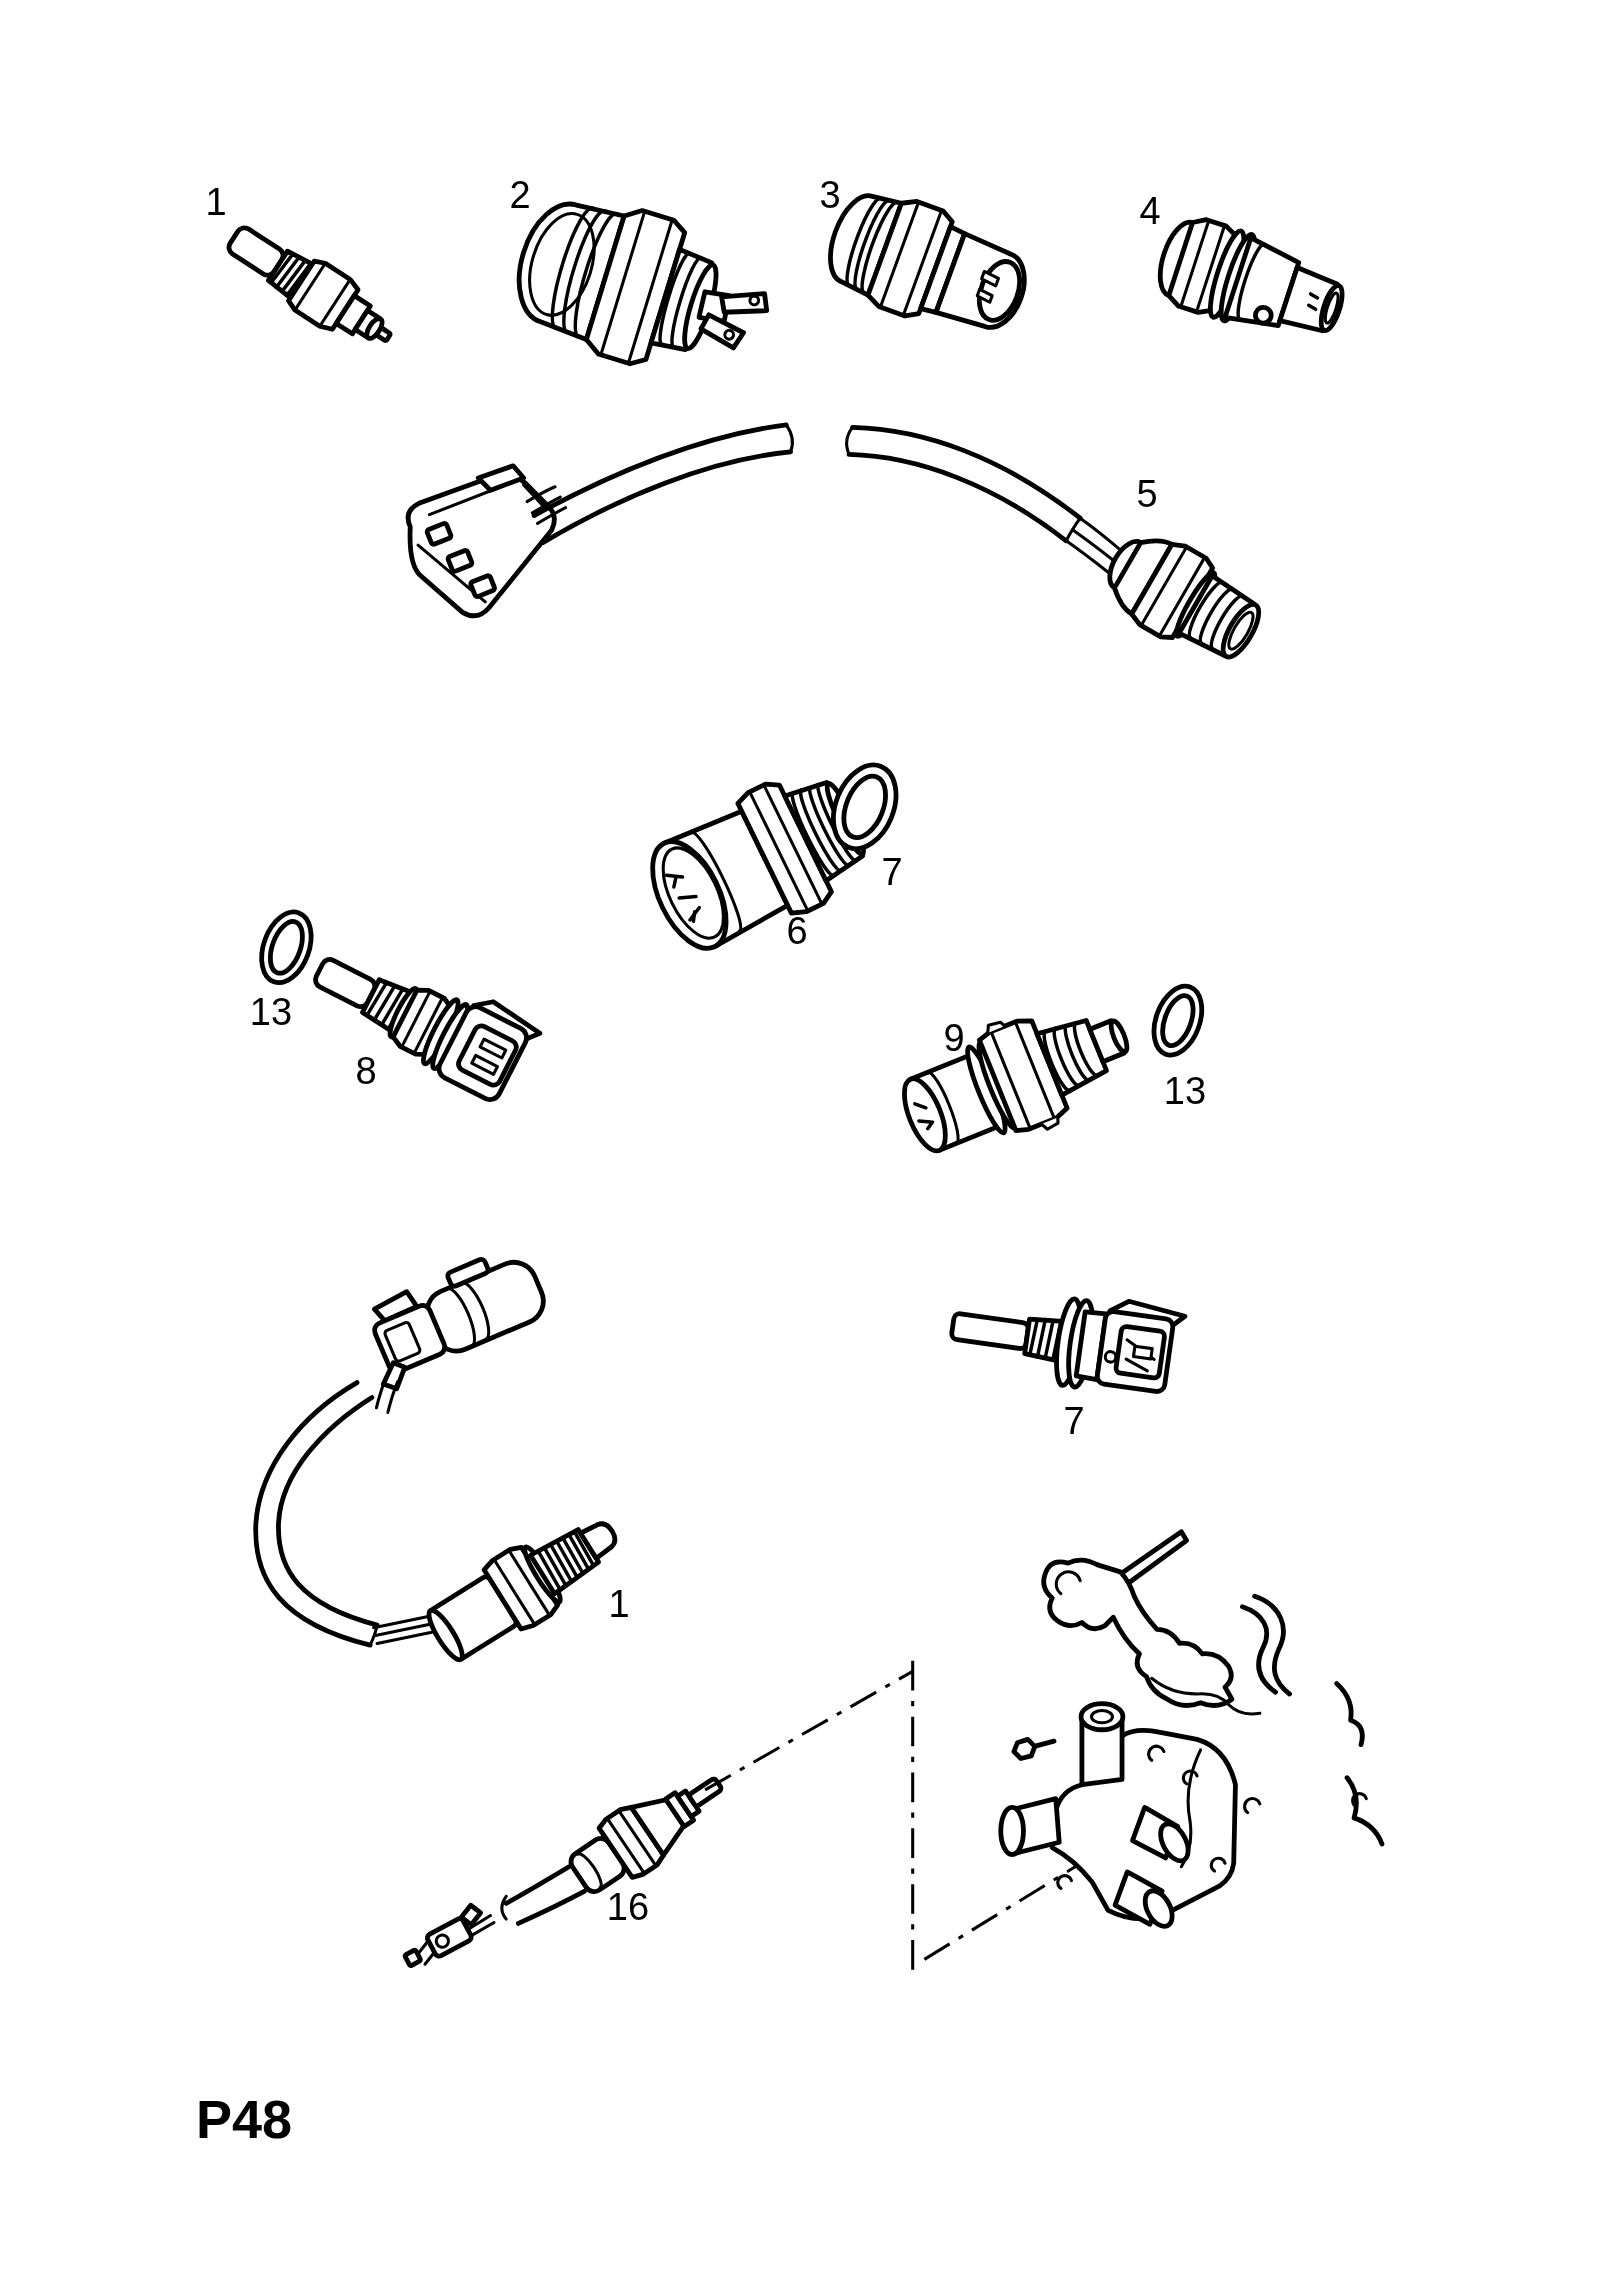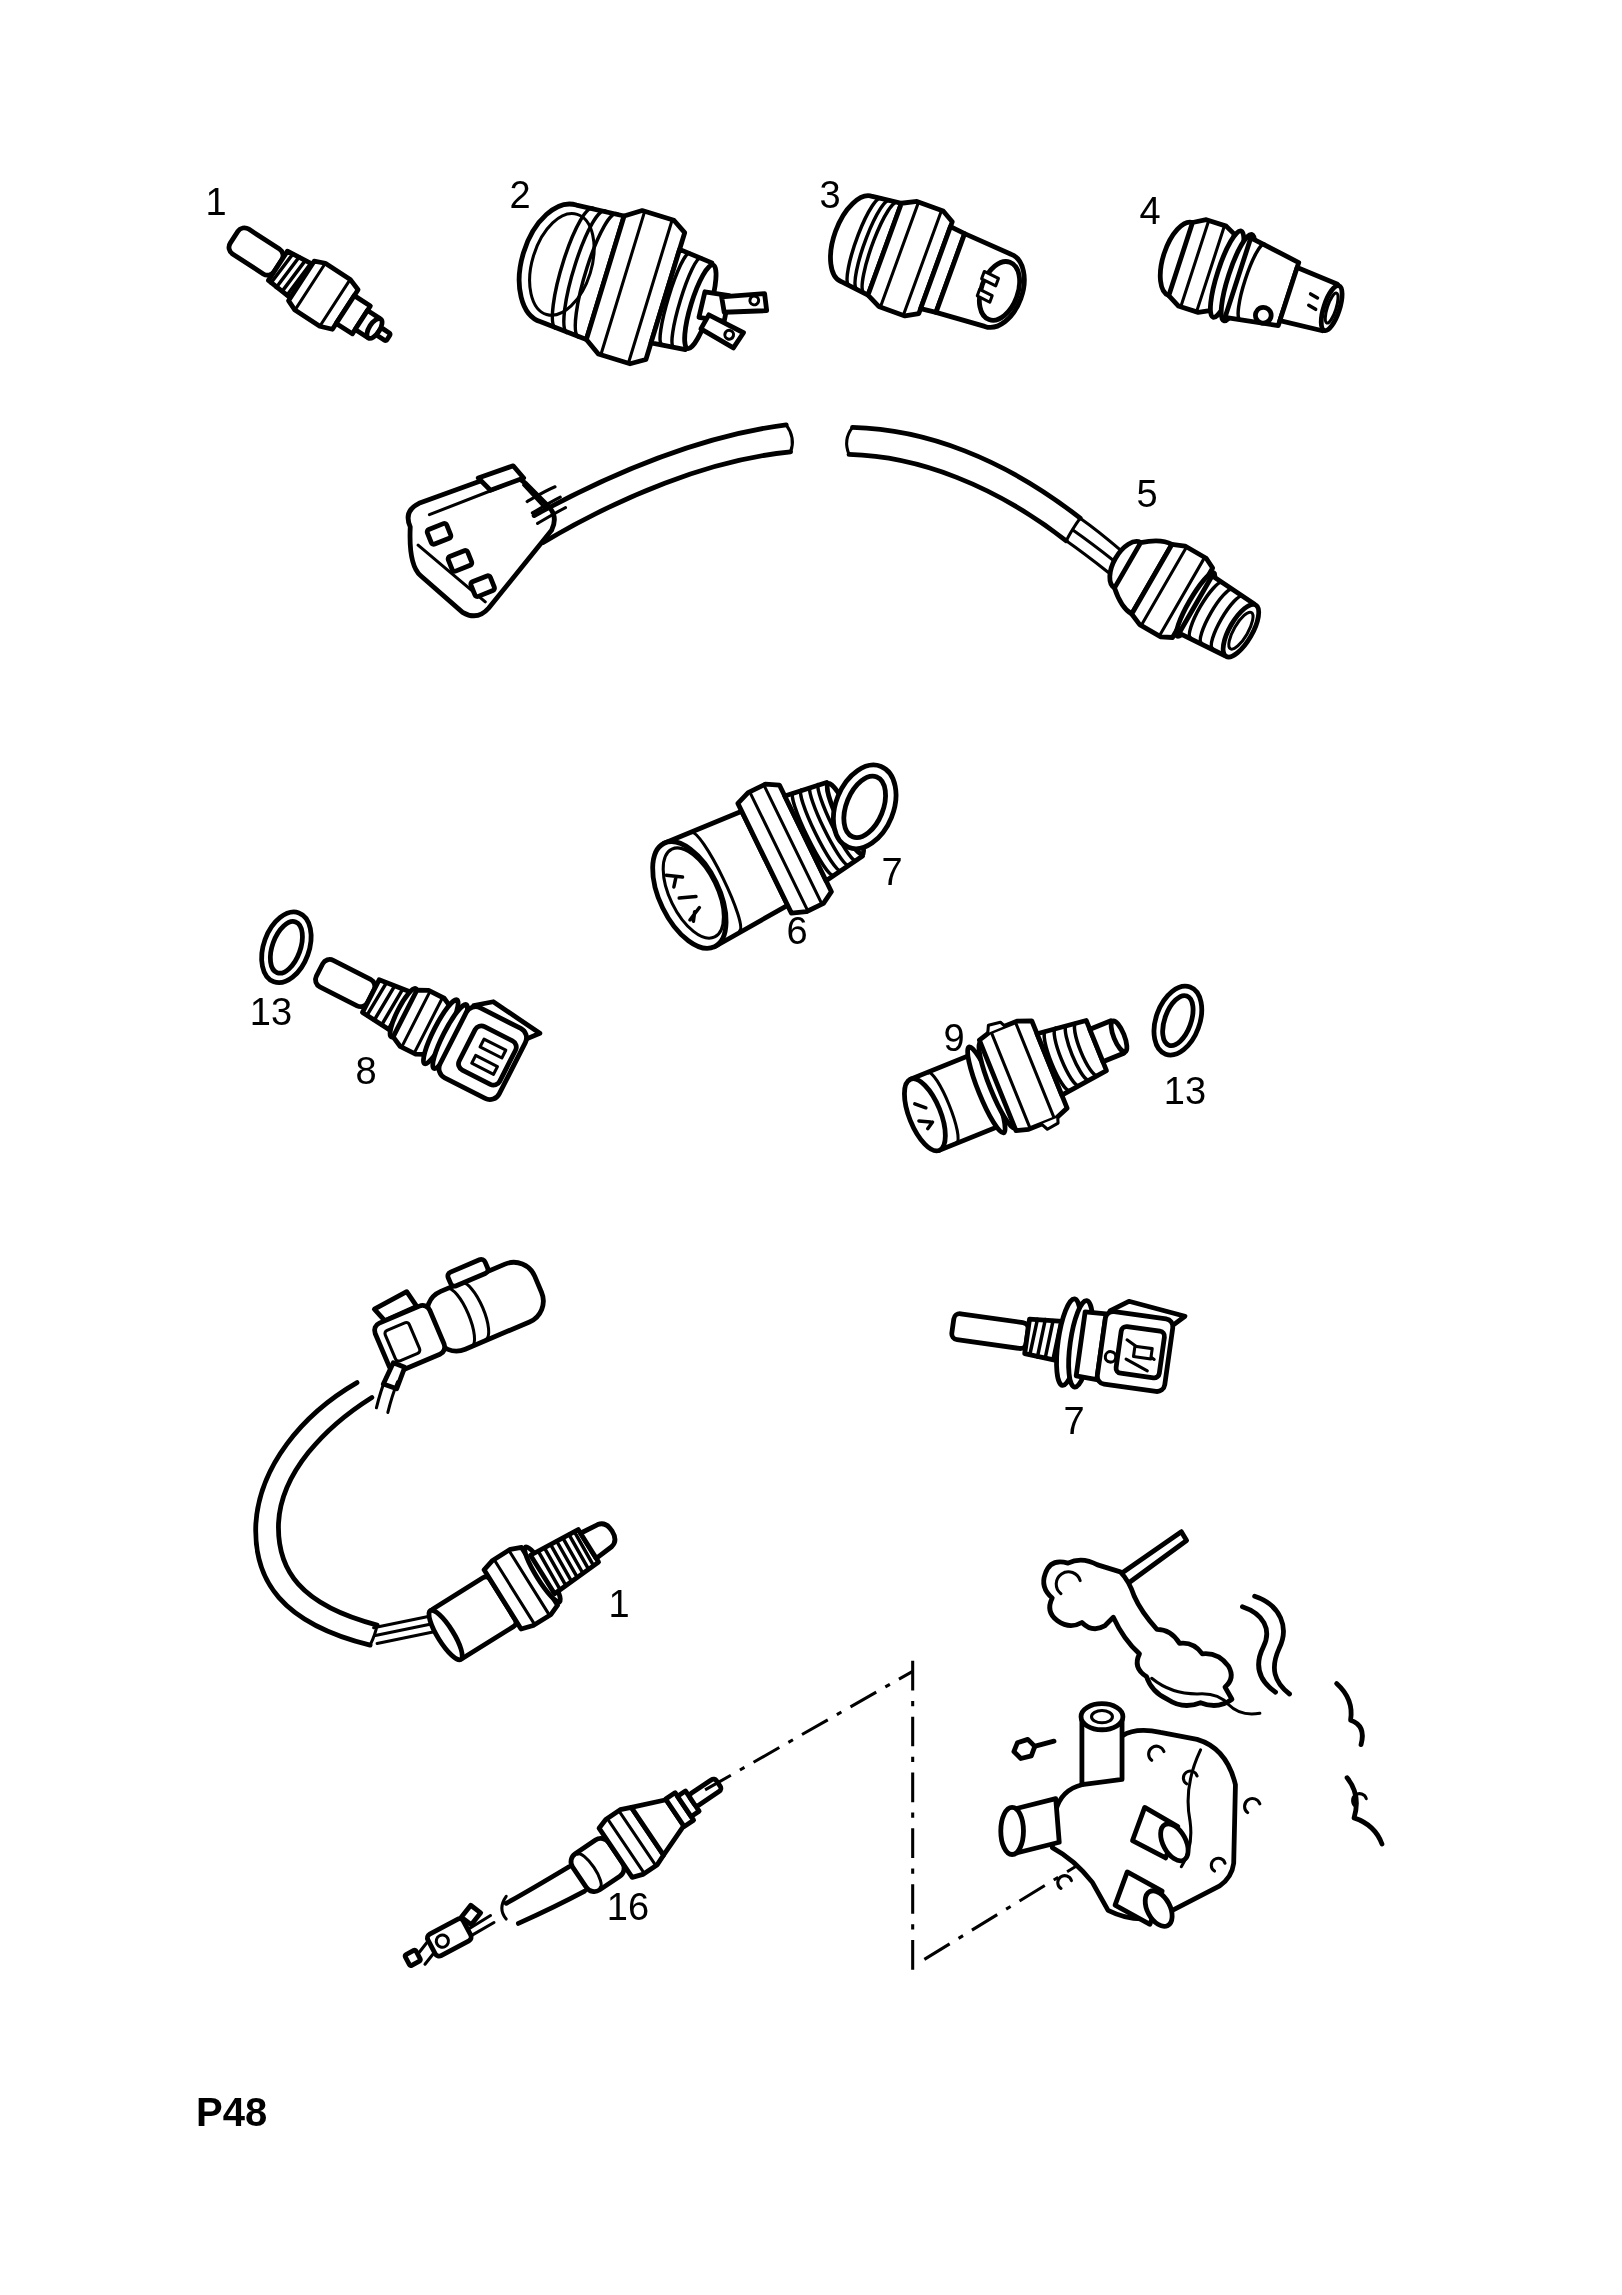--- a/index.html
+++ b/index.html
@@ -15,21 +15,21 @@
     position:absolute;
     transform:translate(-50%,-50%);
     font-size:38px;
     line-height:1;
     color:#000;
     white-space:nowrap;
   }
   .page-code{
     position:absolute;
     left:196px;top:2092px;
-    font-size:40px;
+    font-size:54px;
     font-weight:bold;
     color:#000;
     line-height:1;
   }
   
   .fw{fill:#fff;stroke:#000;stroke-width:5.5;stroke-linejoin:round;stroke-linecap:round;}
   .ln{fill:none;stroke:#000;stroke-width:5.5;stroke-linejoin:round;stroke-linecap:round;}
   .thin{stroke-width:3.5;}
   .tick{stroke-width:4;fill:none;stroke:#000;stroke-linecap:round;}
   .dash{fill:none;stroke:#000;stroke-width:3.5;stroke-dasharray:34 12 6 12;}

